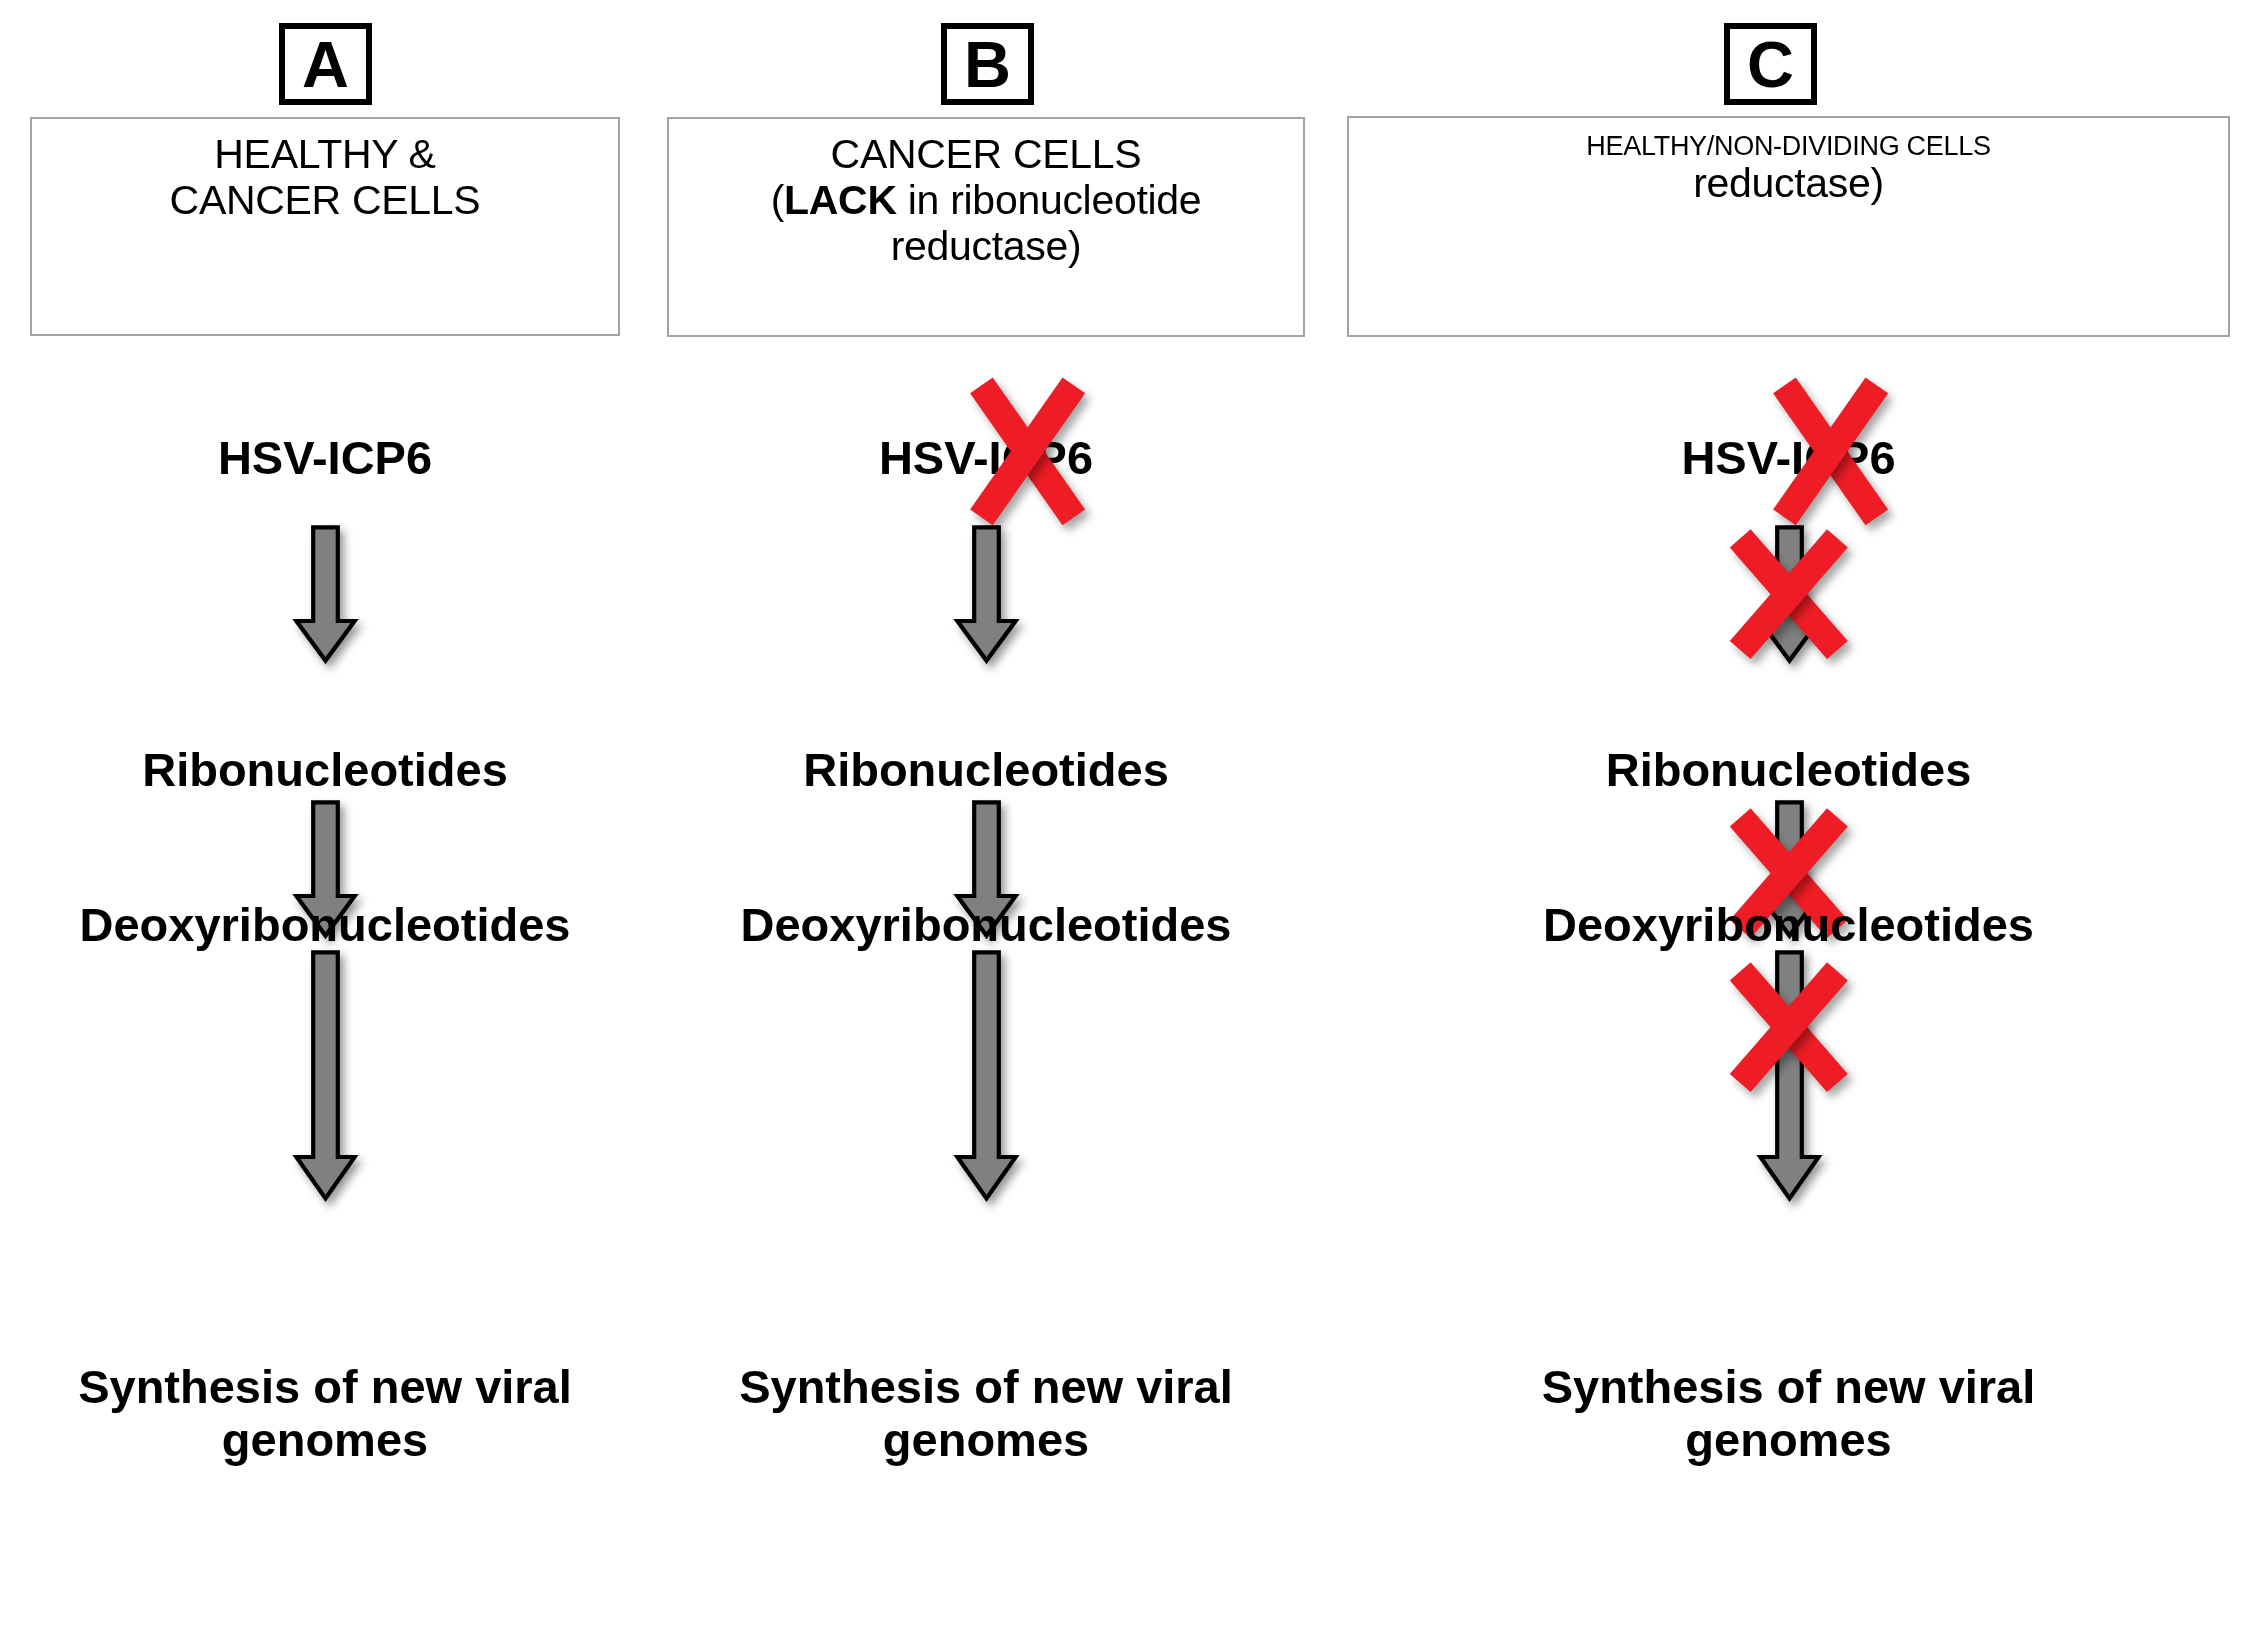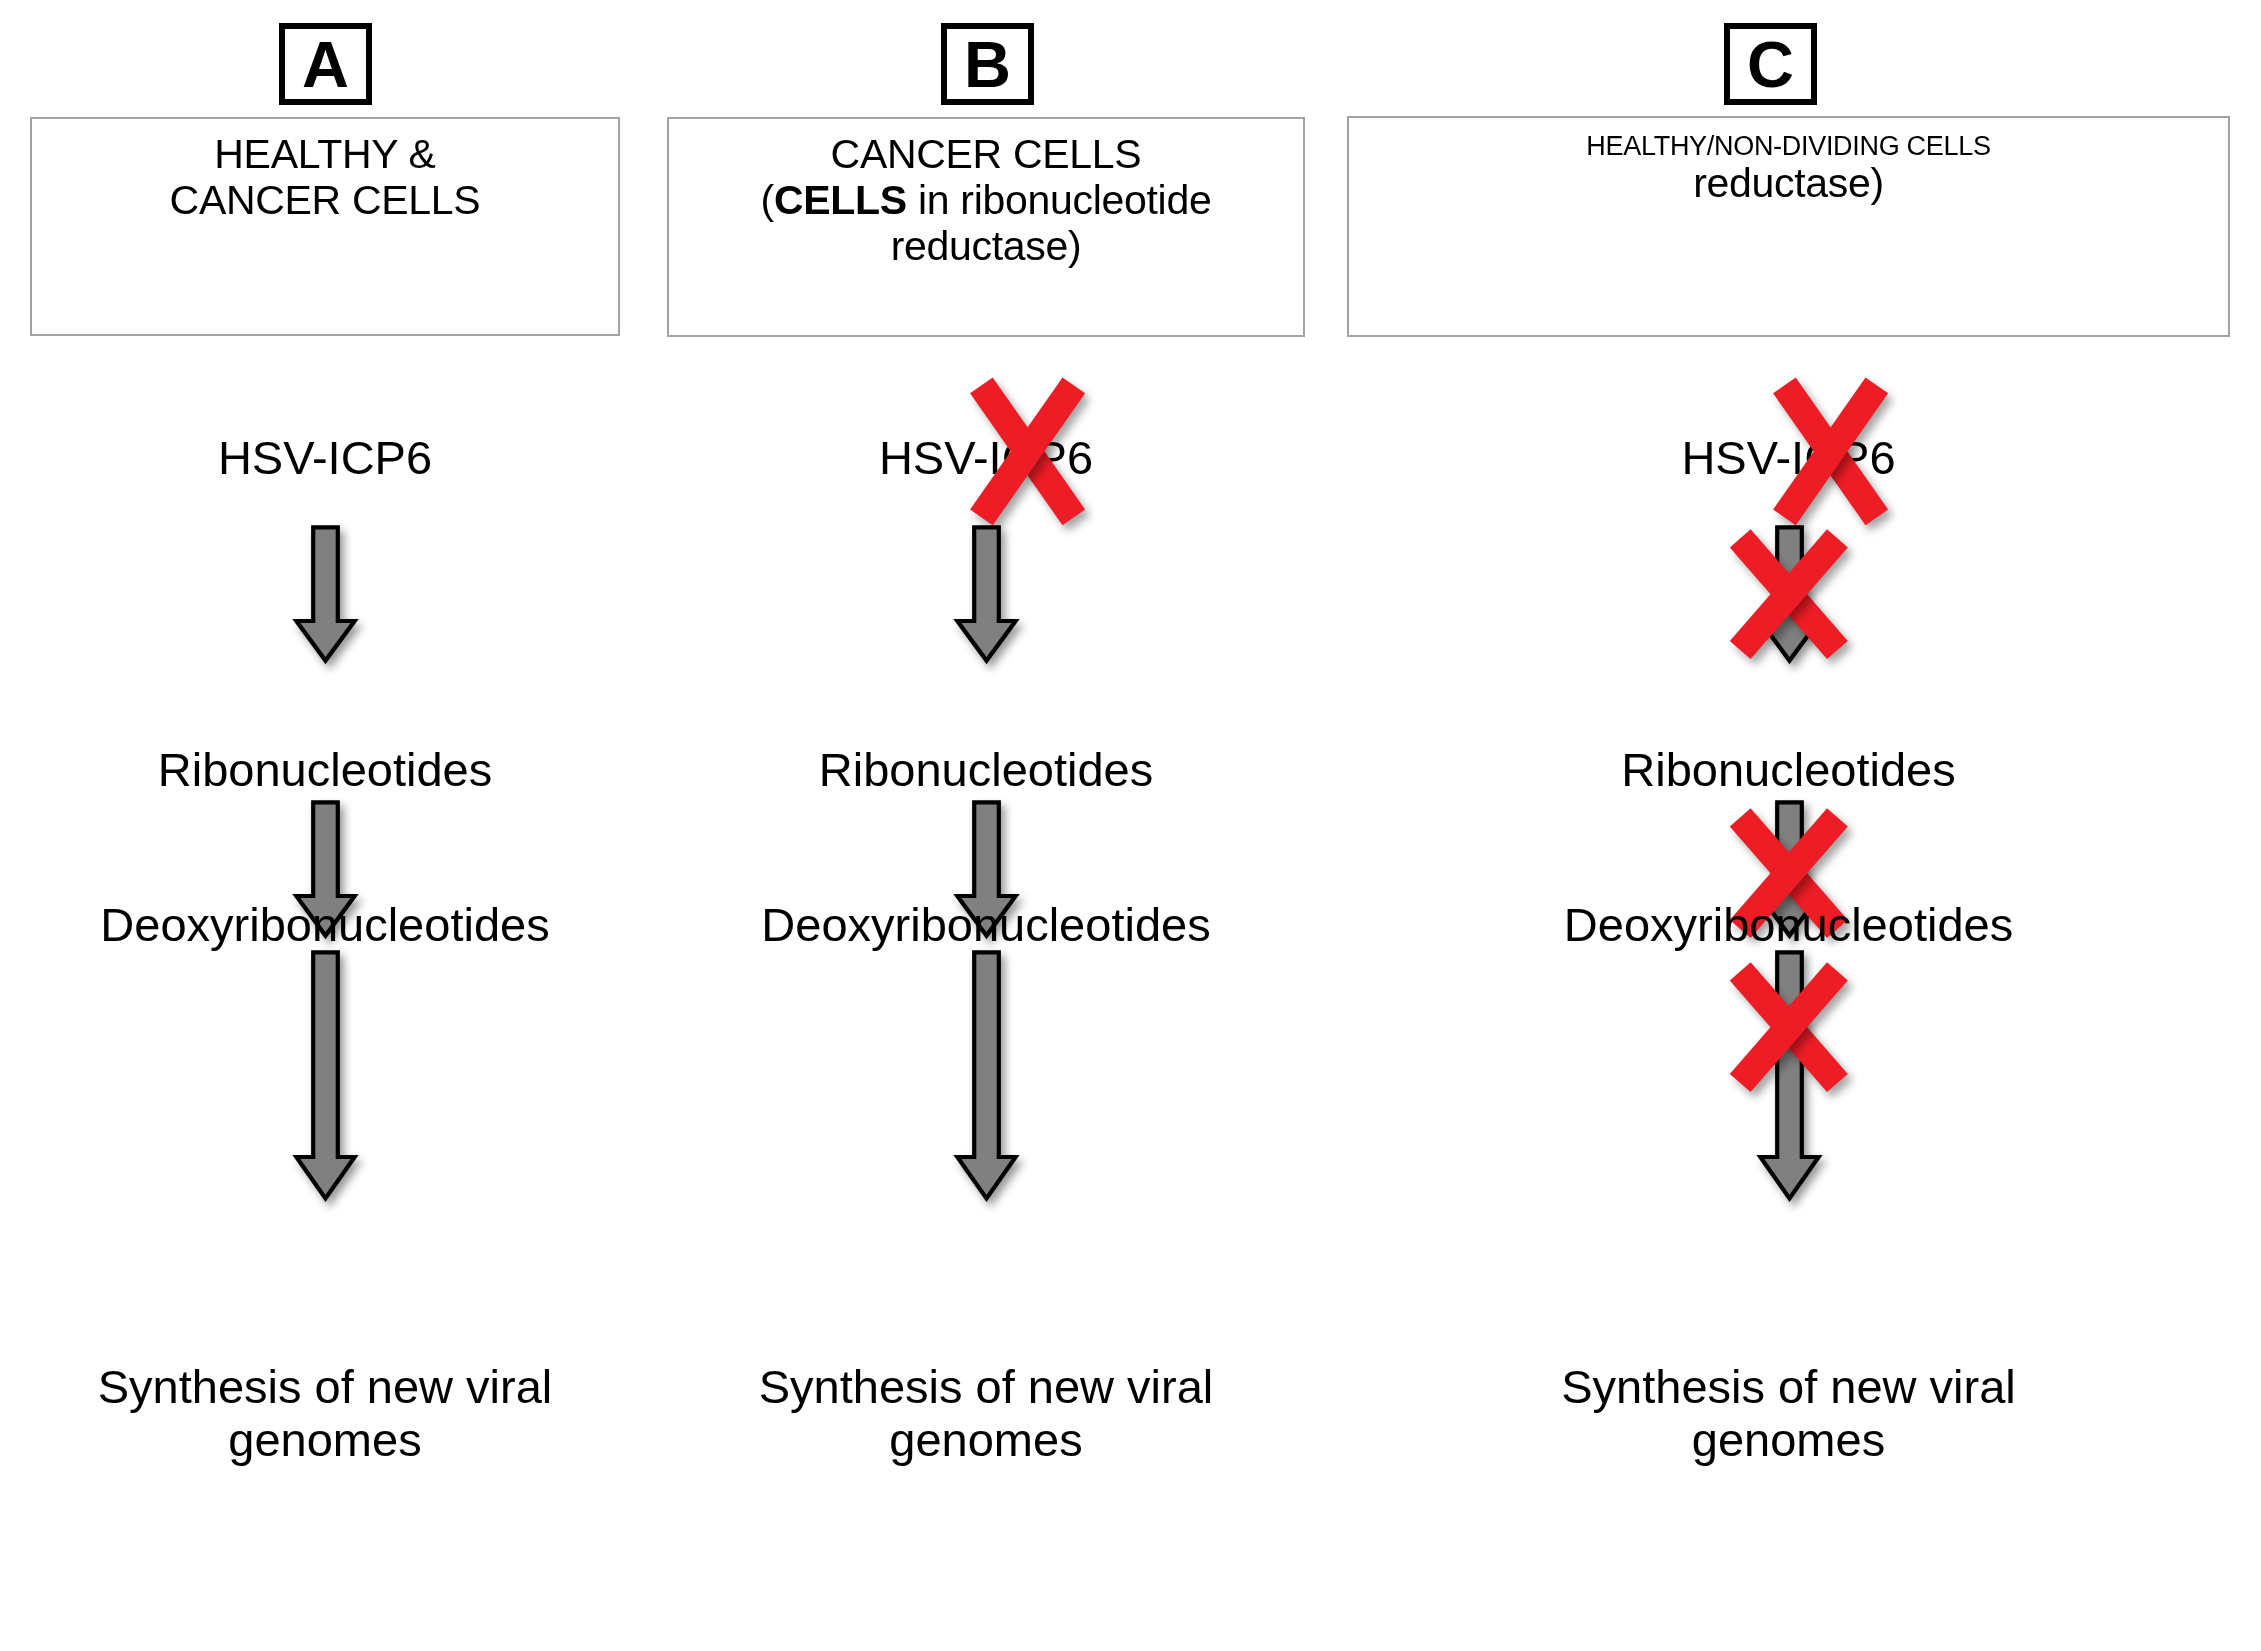--- a/index.html
+++ b/index.html
@@ -28,21 +28,21 @@
   #panel-a .header-box{height:219px;}
   #panel-c .header-box{top:116px;height:221px;}
 
   .header-line{font-size:41px;line-height:1.12;white-space:nowrap;
     text-align:center;letter-spacing:-0.3px;}
   #panel-c .header-line.wide{font-size:27px;}
   .header-line b{font-weight:700;}
 
   
   .stage-text{position:absolute;left:0;right:0;text-align:center;
-    font-size:47px;line-height:1.12;white-space:nowrap;}
+    font-size:47px;line-height:1.12;white-space:nowrap;font-weight:bold;}
   .stage-text.twoline{white-space:normal;text-align:center;}
 
   #r-virus{top:432px;}
   #r-ribo{top:744px;}
   #r-deoxy{top:899px;}
   #r-synth{top:1361px;}
 
   
   .arrow{position:absolute;}
   .arrow svg{display:block;overflow:visible;}
@@ -117,21 +117,21 @@
 <div class="panel" id="panel-b">
   <div class="letter-badge">
     <span>B</span>
   </div>
 
   <div class="header-box">
     <div class="header-line">
       <span>CANCER CELLS</span>
     </div>
     <div class="header-line">
-      <span>(</span><b>CELLS</b><span> in ribonucleotide</span>
+      <span>(</span><b>LACK</b><span> in ribonucleotide</span>
     </div>
     <div class="header-line">
       <span>reductase)</span>
     </div>
   </div>
 
   <div class="stage-text" id="r-virus">
     <span>HSV-ICP6</span>
   </div>
 

